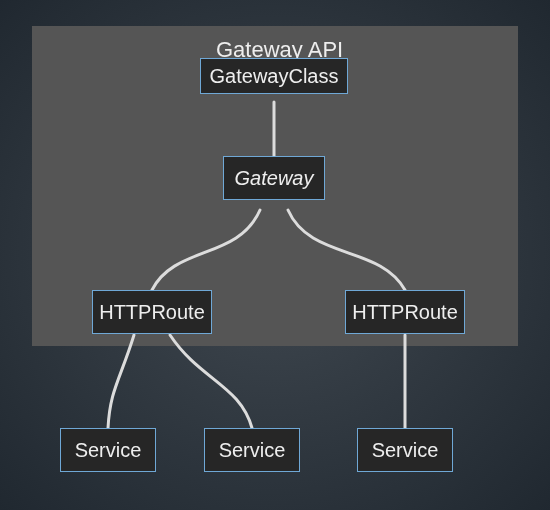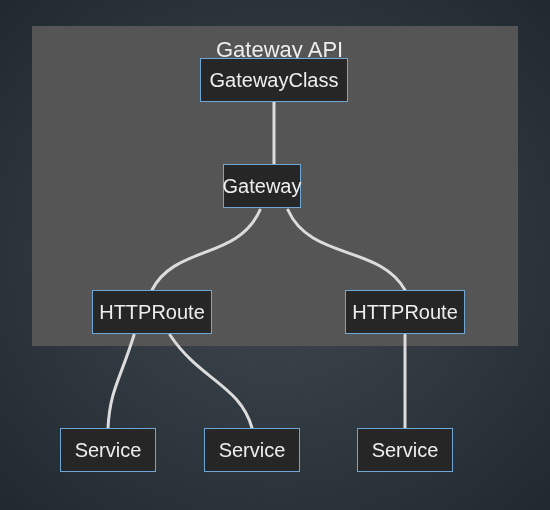--- a/index.html
+++ b/index.html
@@ -72,25 +72,25 @@
 
     <path d="M 288 210 C 310 260, 380 245, 405 290"></path>
 
     <path d="M 134 335 C 120 380, 110 390, 108 428"></path>
 
     <path d="M 170 335 C 200 380, 240 385, 252 428"></path>
 
     <path d="M 405 335 L 405 428"></path>
   </svg>
 
-  <div class="node" style="left:200px; top:58px; width:148px; height:44px;">
+  <div class="node" style="left:200px; top:58px; width:148px; height:36px;">
     <span>GatewayClass</span>
   </div>
 
-  <div class="node" style="left:223px; top:164px; width:78px; height:44px;">
+  <div class="node" style="left:223px; top:156px; width:102px; height:44px;font-style:italic;">
     <span>Gateway</span>
   </div>
 
   <div class="node" style="left:92px; top:290px; width:120px; height:44px;">
     <span>HTTPRoute</span>
   </div>
 
   <div class="node" style="left:345px; top:290px; width:120px; height:44px;">
     <span>HTTPRoute</span>
   </div>

